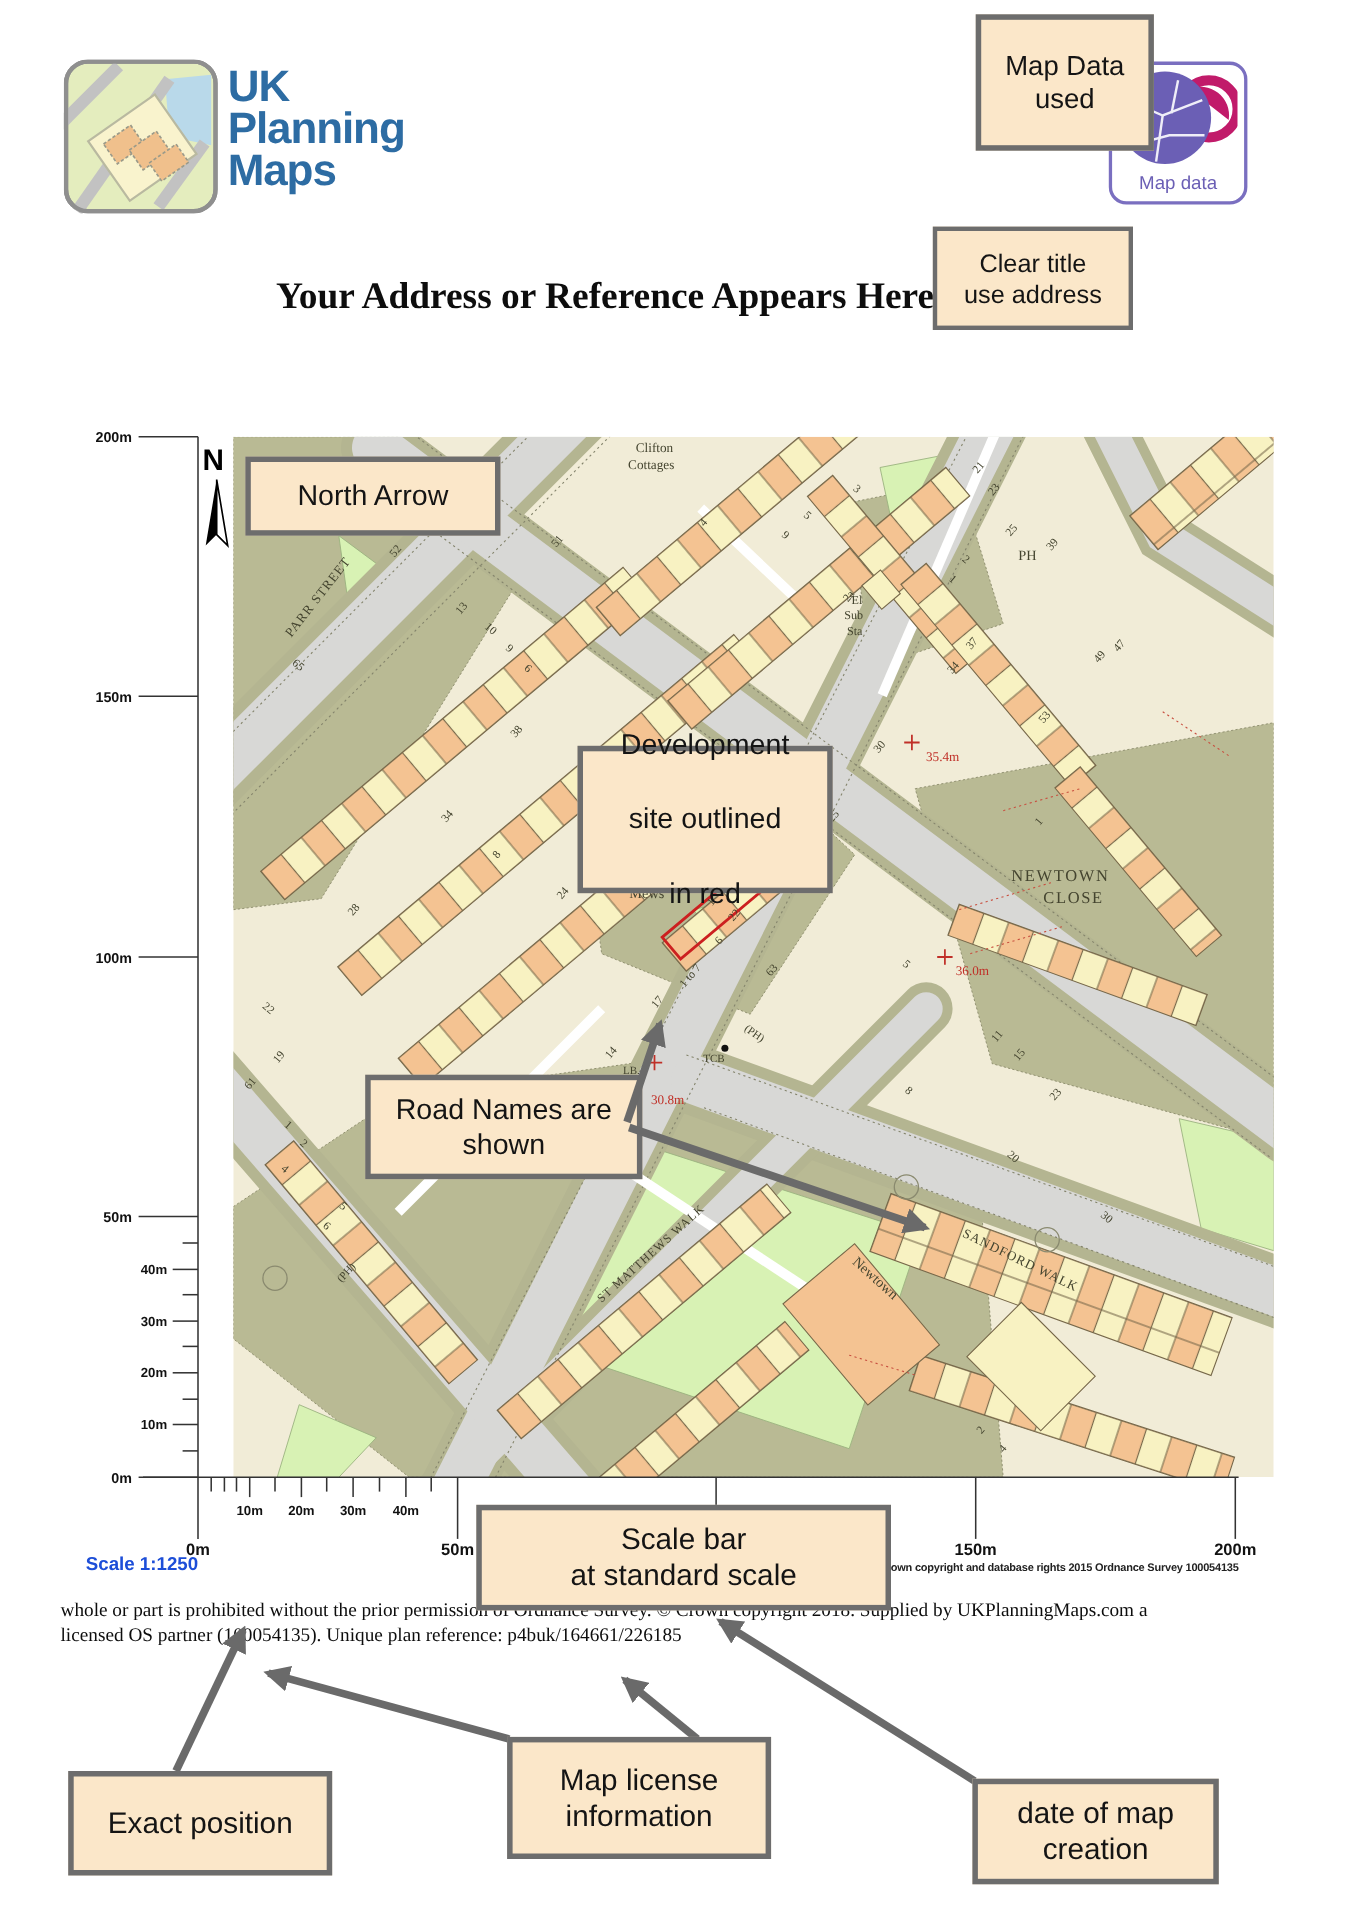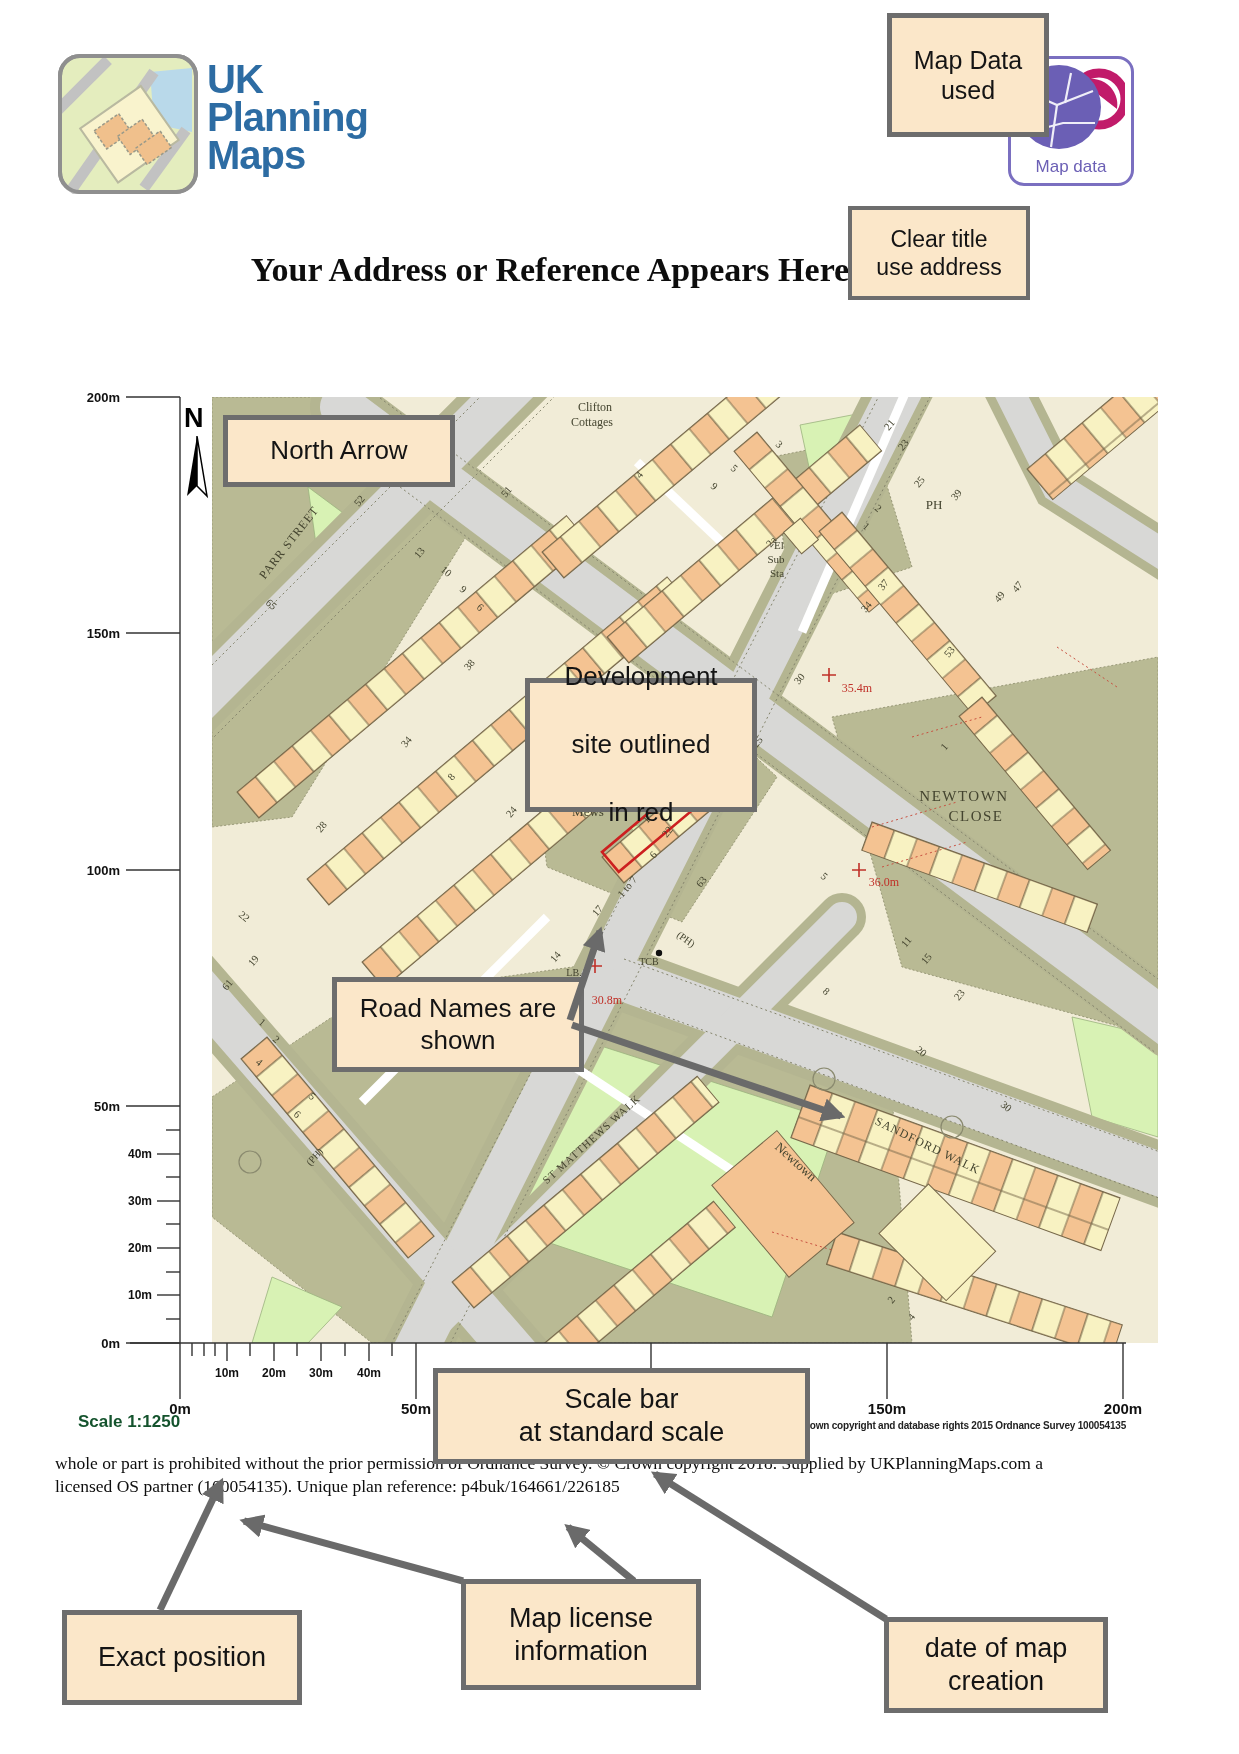--- a/index.html
+++ b/index.html
@@ -28,21 +28,21 @@
   #map svg{display:block;}
   .ml{font-family:"Liberation Serif",serif;}
   .hs{fill:url(#hp);stroke:#77684a;stroke-width:1;}
   #north{left:184px;top:403px;z-index:2;width:40px;}
   #north .n{font-weight:bold;font-size:27px;color:#000;font-family:"Liberation Sans",sans-serif;}
   
   #arrows,#rulers{left:0;top:0;width:1239px;height:1754px;z-index:4;pointer-events:none;}
   #rulers{z-index:2;}
   .rl{font-family:"Liberation Sans",sans-serif;font-weight:bold;fill:#111;}
   
-  #scale-text{left:78px;top:1412px;font-weight:bold;font-size:17px;color:#14532d;z-index:2;}
+  #scale-text{left:78px;top:1412px;font-weight:bold;font-size:17px;color:#1d4ed8;z-index:2;}
   #crown-text{left:760px;top:1420px;width:366px;text-align:right;font-weight:bold;font-size:10px;color:#222;letter-spacing:-0.2px;z-index:2;}
   #paragraph{left:55px;top:1452px;width:1140px;font-family:"Liberation Serif",serif;font-size:17.5px;line-height:23px;color:#0d0d0d;z-index:2;}
 </style>
 </head>
 <body>
 
 <div class="abs" id="logo-icon">
   <svg width="140" height="140" viewBox="0 0 140 140">
     <rect x="2" y="2" width="136" height="136" rx="20" fill="#e4edbe" stroke="#8f8f8f" stroke-width="4"></rect>
     <polygon points="92,18 134,14 134,78 96,70" fill="#b9d9ea"></polygon>

